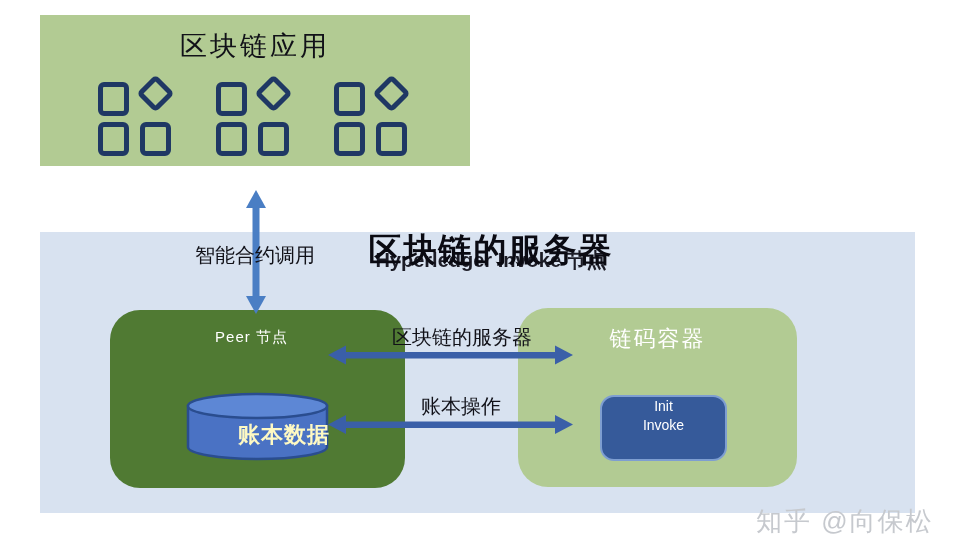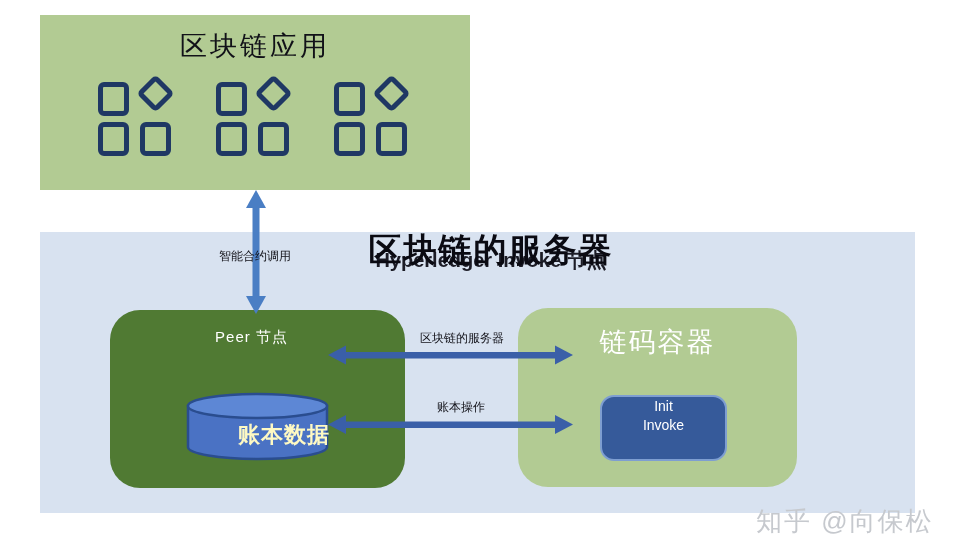--- a/index.html
+++ b/index.html
@@ -16,21 +16,21 @@
     --arrow-light:#4a7ec4;
     --text-dark:#111118;
     --watermark-gray:#c6c9ce;
   }
   *{margin:0;padding:0;box-sizing:border-box;}
   html,body{background:#ffffff;}
   body{font-family:"Liberation Sans",sans-serif;}
   .canvas{position:relative;width:966px;height:560px;background:#ffffff;overflow:hidden;}
 
   
-  .app-box{position:absolute;left:40px;top:15px;width:430px;height:175px;background:var(--light-green);}
+  .app-box{position:absolute;left:40px;top:15px;width:430px;height:151px;background:var(--light-green);}
   .app-title{position:absolute;left:0;top:13px;width:100%;text-align:center;
              font-size:27px;letter-spacing:3px;color:var(--text-dark);white-space:nowrap;}
   .icon-row{position:absolute;left:0;top:62px;width:100%;display:flex;justify-content:center;gap:40px;}
   .app-icon{position:relative;width:78px;height:80px;}
   .sq{position:absolute;width:31px;height:34px;border:5px solid var(--navy);border-radius:6px;}
   .sq.tl{left:0;top:5px;}
   .sq.bl{left:0;top:45px;}
   .sq.br{left:42px;top:45px;}
   .diamond{position:absolute;left:44px;top:3px;width:27px;height:27px;border:5px solid var(--navy);
            border-radius:5px;transform:rotate(45deg);}
@@ -50,31 +50,31 @@
   .peer-title{position:absolute;left:0;top:18px;width:100%;text-align:center;transform:translateX(-6px);
               color:#ffffff;font-size:15px;letter-spacing:1px;white-space:nowrap;}
   .cylinder{position:absolute;left:75px;top:80px;width:145px;height:73px;}
   .cylinder-label{position:absolute;left:0;top:30px;width:100%;text-align:right;color:#fef9c3;
                   font-size:22px;font-weight:bold;letter-spacing:1px;white-space:nowrap;z-index:3;}
 
   
   .chaincode-box{position:absolute;left:518px;top:308px;width:279px;height:179px;background:var(--light-green);
                  border-radius:30px;z-index:1;}
   .chaincode-title{position:absolute;left:0;top:16px;width:100%;text-align:center;color:#ffffff;
-                   font-size:27px;letter-spacing:2px;white-space:nowrap;}
+                   font-size:22px;letter-spacing:2px;white-space:nowrap;}
   .init-box{position:absolute;left:82px;top:87px;width:127px;height:66px;background:var(--init-blue);
             border:2px solid var(--init-border);border-radius:14px;display:flex;flex-direction:column;
             align-items:center;justify-content:flex-start;color:#ffffff;font-size:14px;line-height:1.35;z-index:3;}
 
   
   .arrows{position:absolute;left:0;top:0;width:966px;height:560px;z-index:2;pointer-events:none;}
 
   
-  .flabel{position:absolute;transform:translateX(-50%);font-size:12px;color:var(--text-dark);
-          white-space:nowrap;z-index:3;margin-top:6px;}
+  .flabel{position:absolute;transform:translateX(-50%);font-size:20px;color:var(--text-dark);
+          white-space:nowrap;z-index:3;}
   .label-call{left:255px;top:242px;}
   .label-interact{left:462px;top:324px;}
   .label-ledger-ops{left:461px;top:393px;}
 
   
   .watermark{position:absolute;left:756px;top:504px;font-size:26px;color:var(--watermark-gray);
              letter-spacing:2px;white-space:nowrap;z-index:4;}
 </style>
 </head>
 <body>

